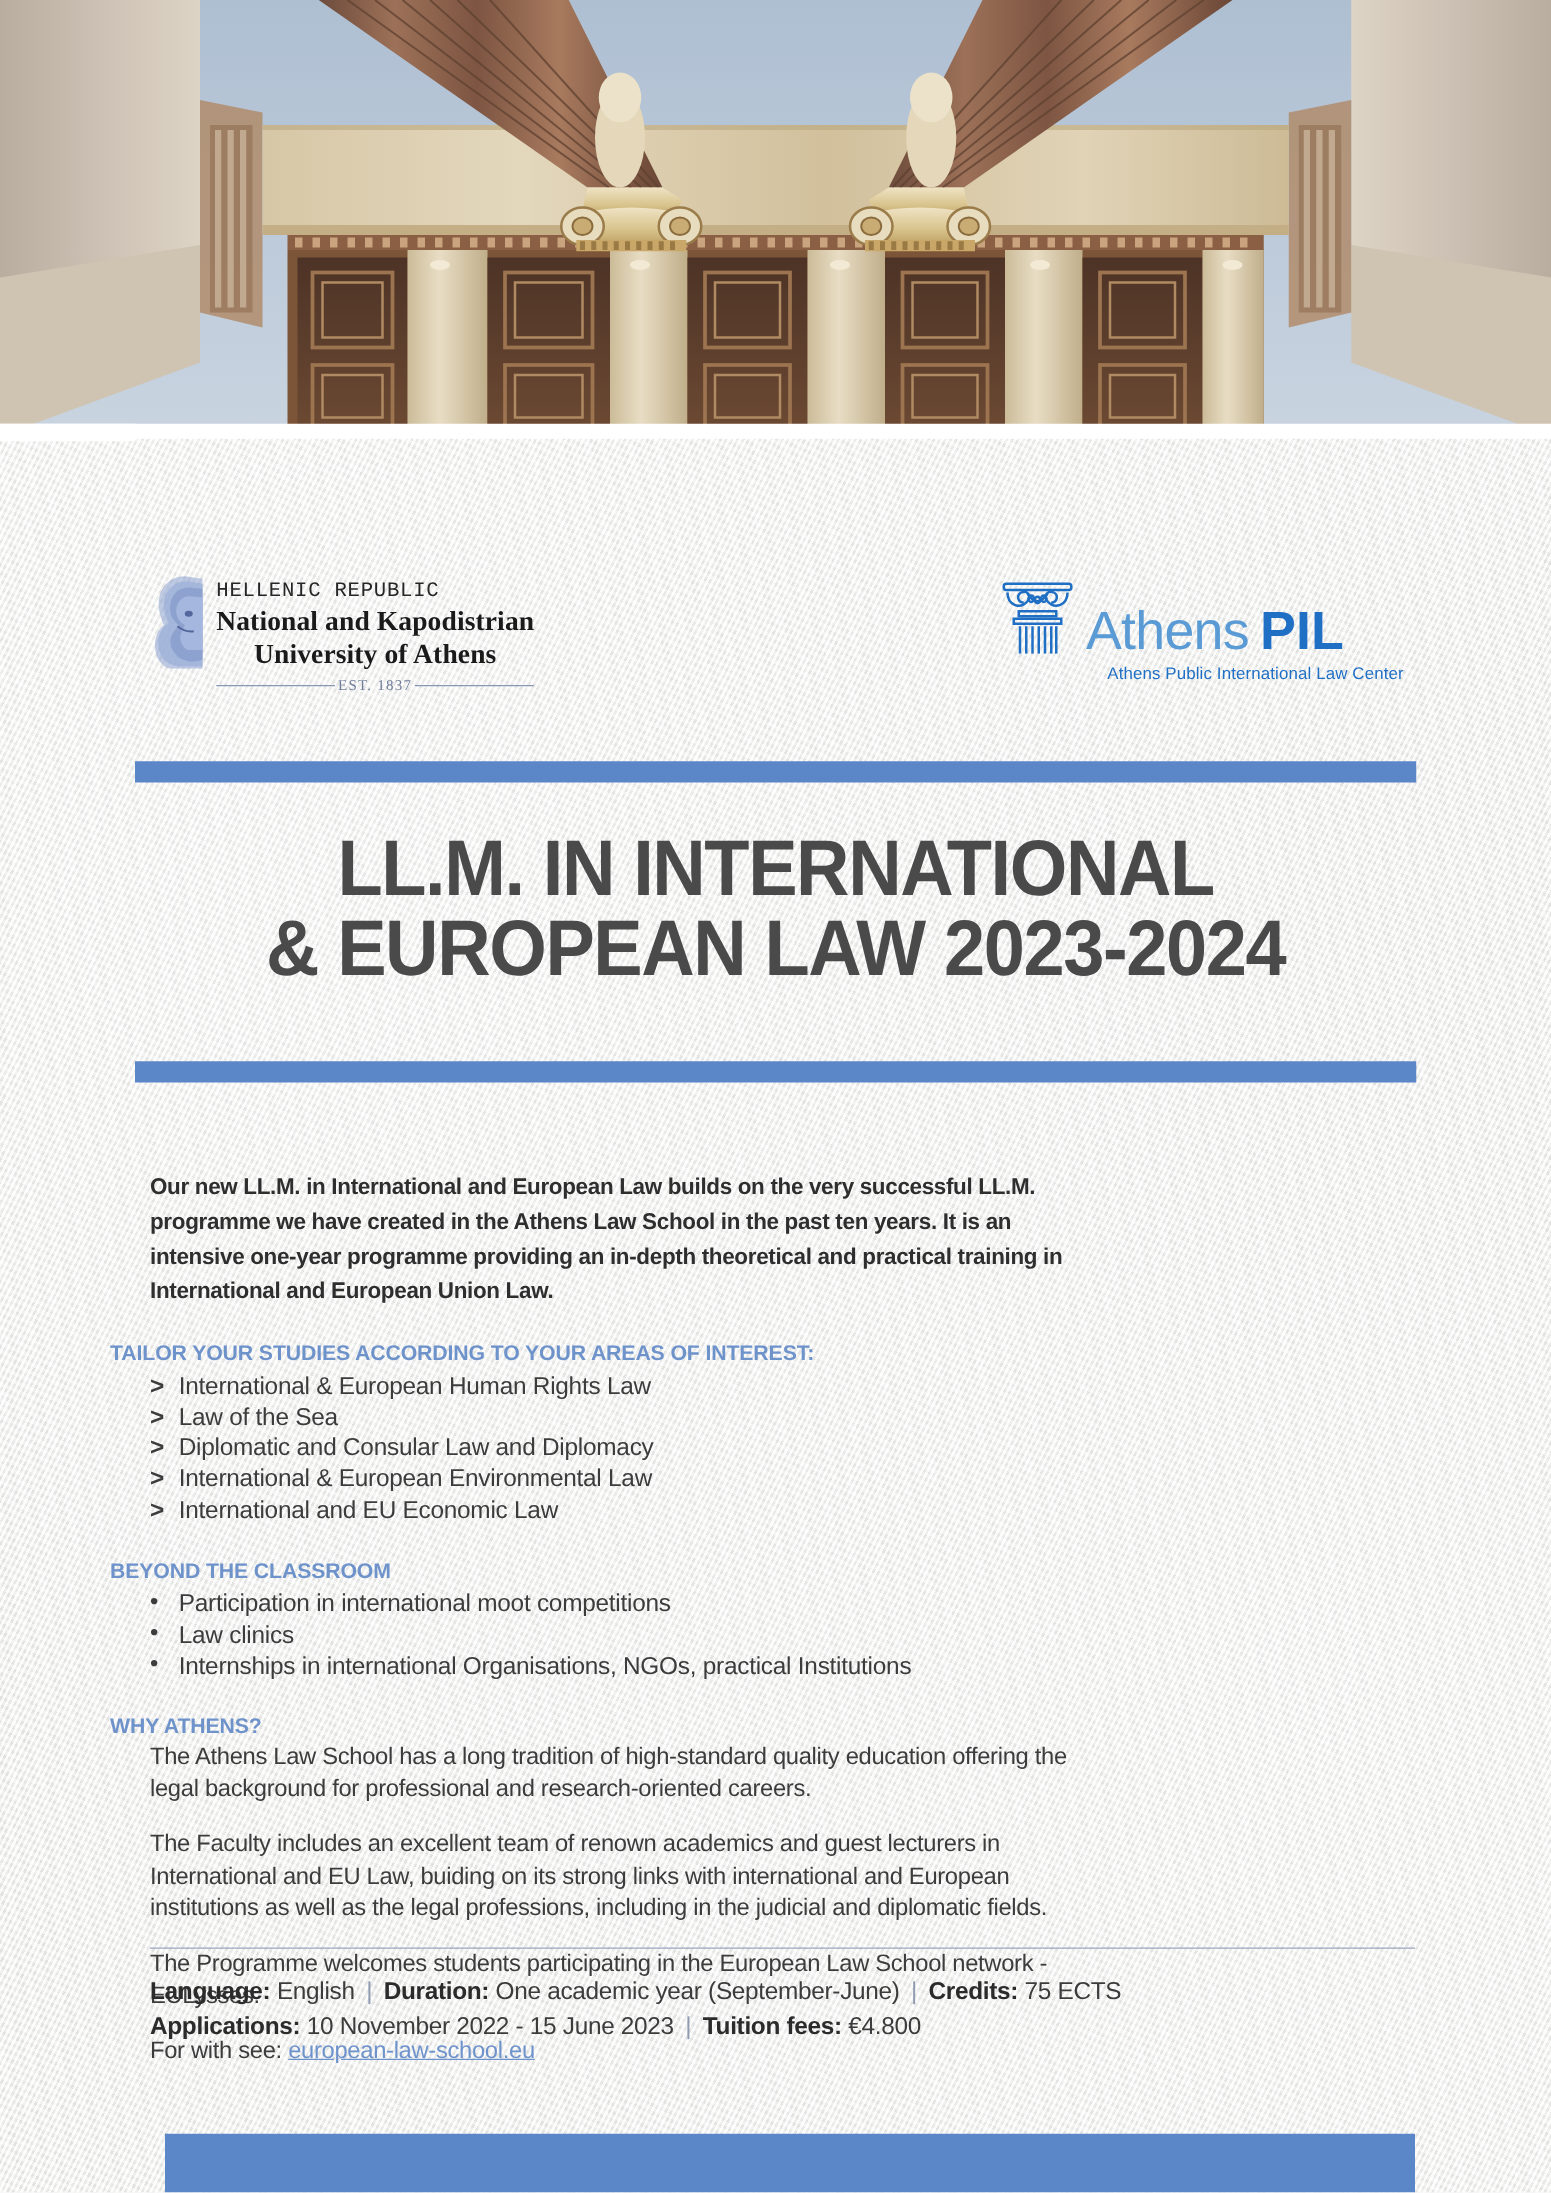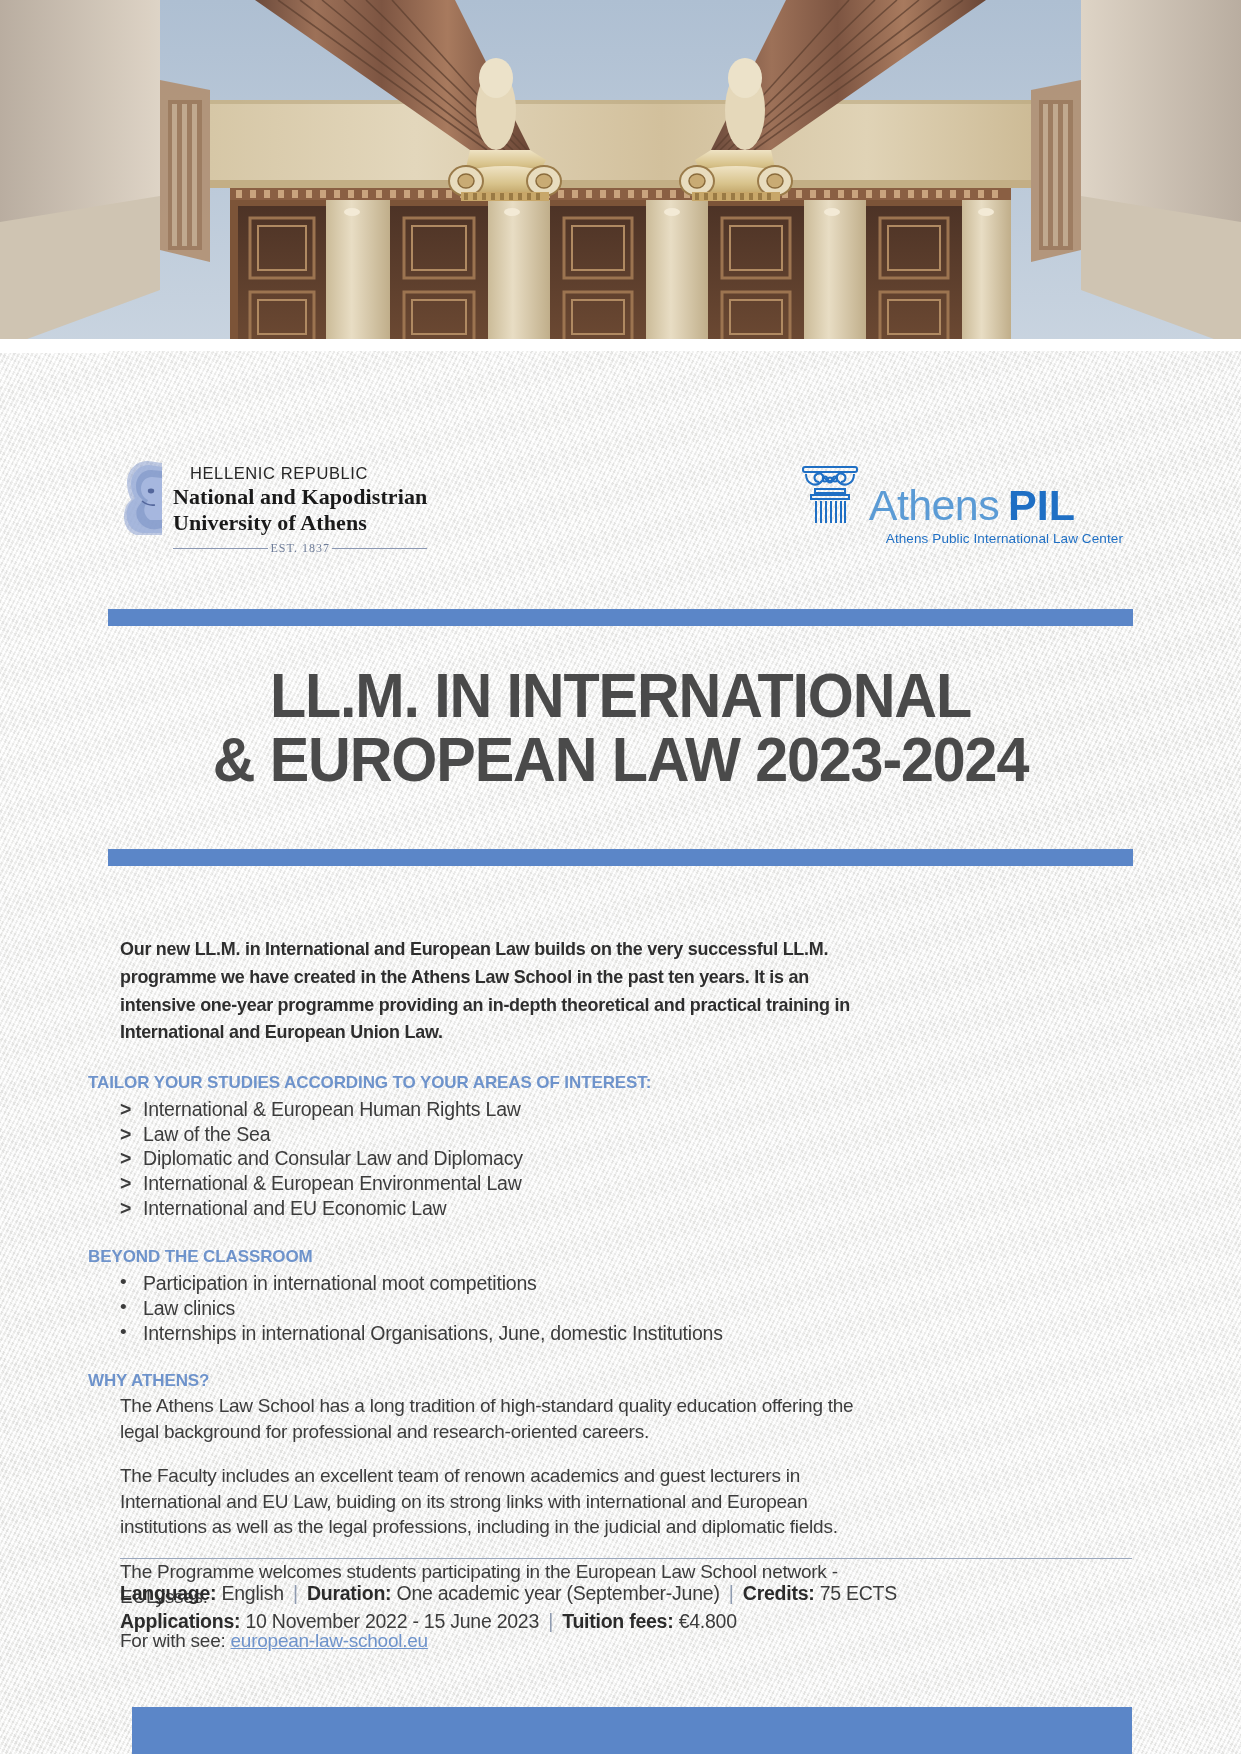--- a/index.html
+++ b/index.html
@@ -80,34 +80,34 @@
     position: absolute;
     left: 118px;
     top: 2px;
     display: flex;
     align-items: flex-start;
     gap: 9px;
   }
   #uoa-logo .mark { width: 46px; height: 78px; flex: none; }
   #uoa-logo .words { padding-top: 6px; }
   .uoa-line1 {
-    font-family: Liberation Sans, sans-serif;
+    font-family: Liberation Mono, monospace;
     font-size: 16.5px;
     letter-spacing: .6px;
     color: #262626;
     line-height: 1.25;
-    margin-left: 17px;
   }
   .uoa-line2, .uoa-line3 {
     font-family: "Liberation Serif", serif;
     font-weight: bold;
     font-size: 22px;
     color: #1a1a1a;
     line-height: 1.22;
     letter-spacing: .1px;
+    text-align: center;
   }
   .uoa-est {
     display: flex;
     align-items: center;
     gap: 2px;
     margin-top: 4px;
     color: #7c8aa5;
   }
   .uoa-est .rule { height: 1px; background: #8b98b3; flex: 1 1 auto; }
   .uoa-est .txt {
@@ -634,21 +634,21 @@
           <li>
             <span class="mk">•</span>
             <span>Participation in international moot competitions</span>
           </li>
           <li>
             <span class="mk">•</span>
             <span>Law clinics</span>
           </li>
           <li>
             <span class="mk">•</span>
-            <span>Internships in international Organisations, June, domestic Institutions</span>
+            <span>Internships in international Organisations, NGOs, practical Institutions</span>
           </li>
         </ul>
       </div>
 
       <div class="section">
         <div class="section-head">WHY ATHENS?</div>
         <p class="para">The Athens Law School has a long tradition of high-standard quality education offering the legal background for professional and research-oriented careers.</p>
         <p class="para">The Faculty includes an excellent team of renown academics and guest lecturers in International and EU Law, buiding on its strong links with international and European institutions as well as the legal professions, including in the judicial and diplomatic fields.</p>
         <p class="para tight">The Programme welcomes students participating in the European Law School network - EULysses.</p>
         <p class="para tight">

